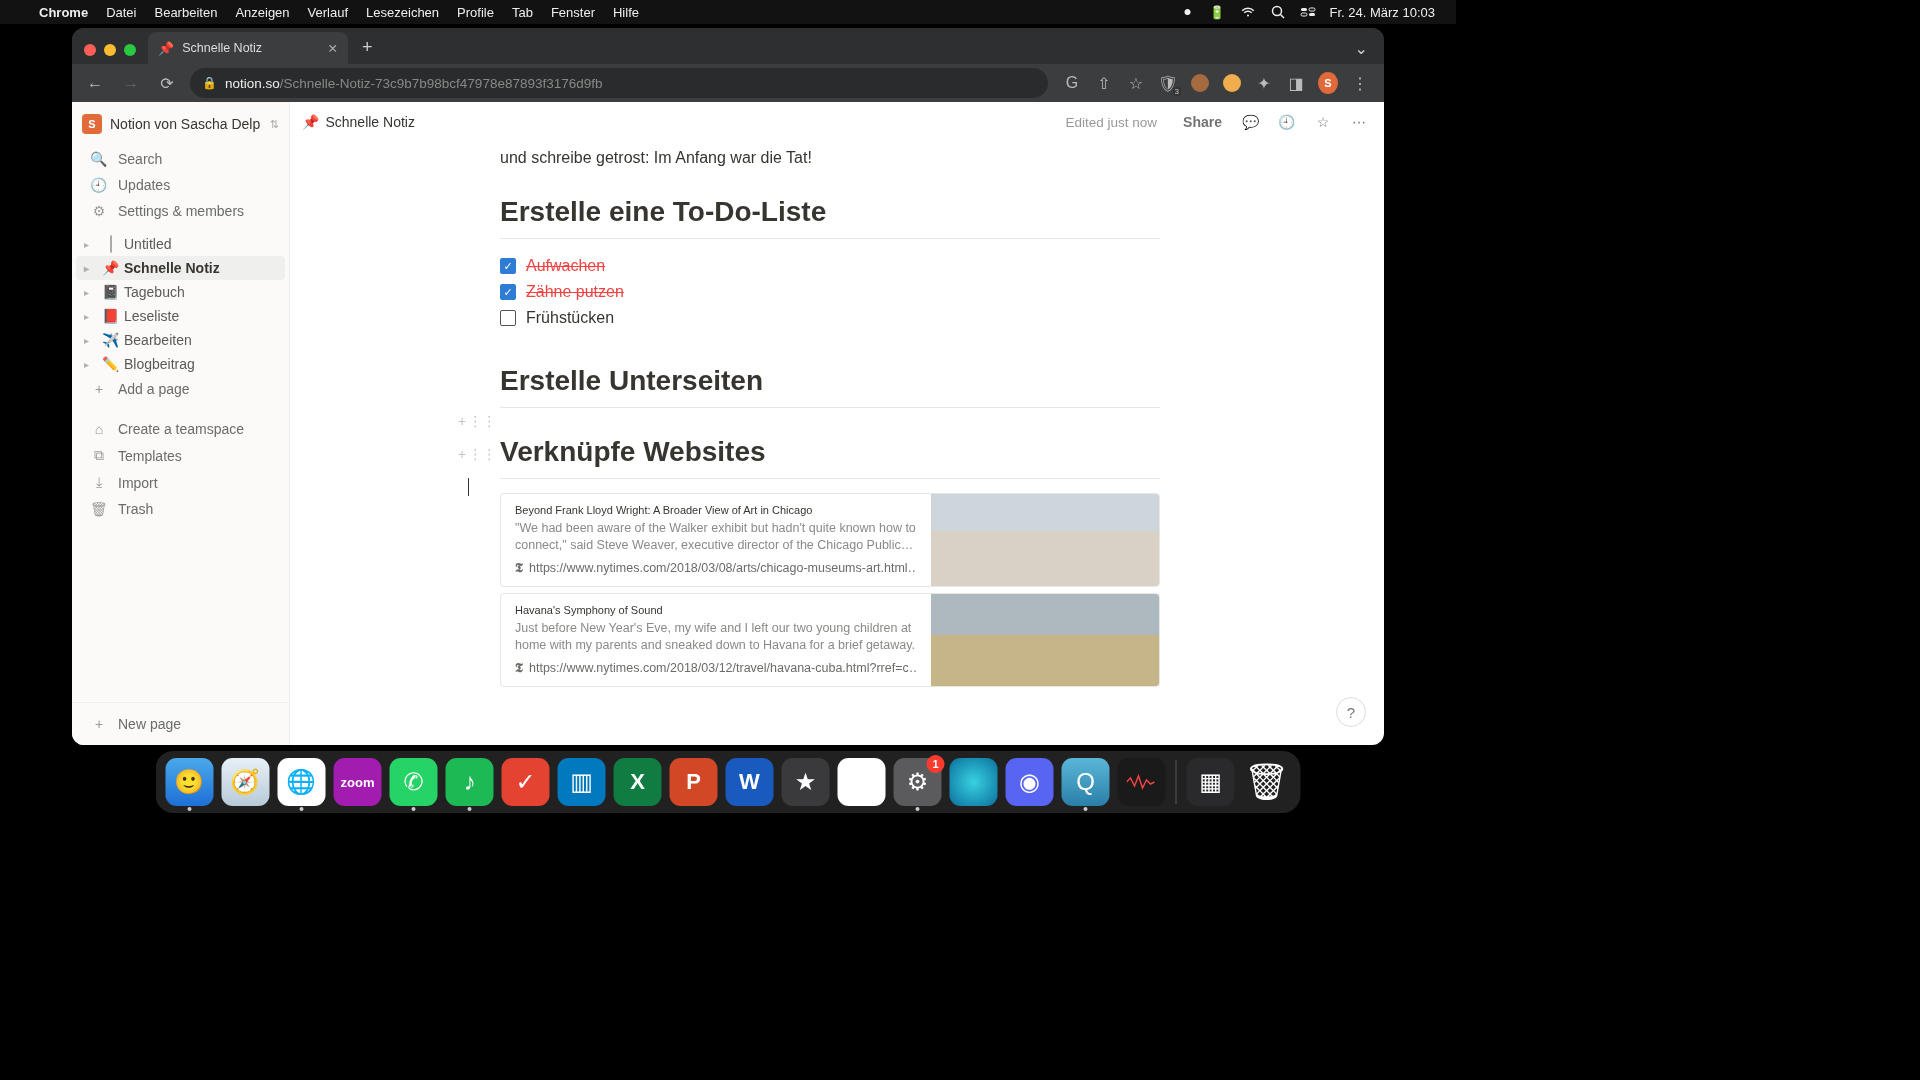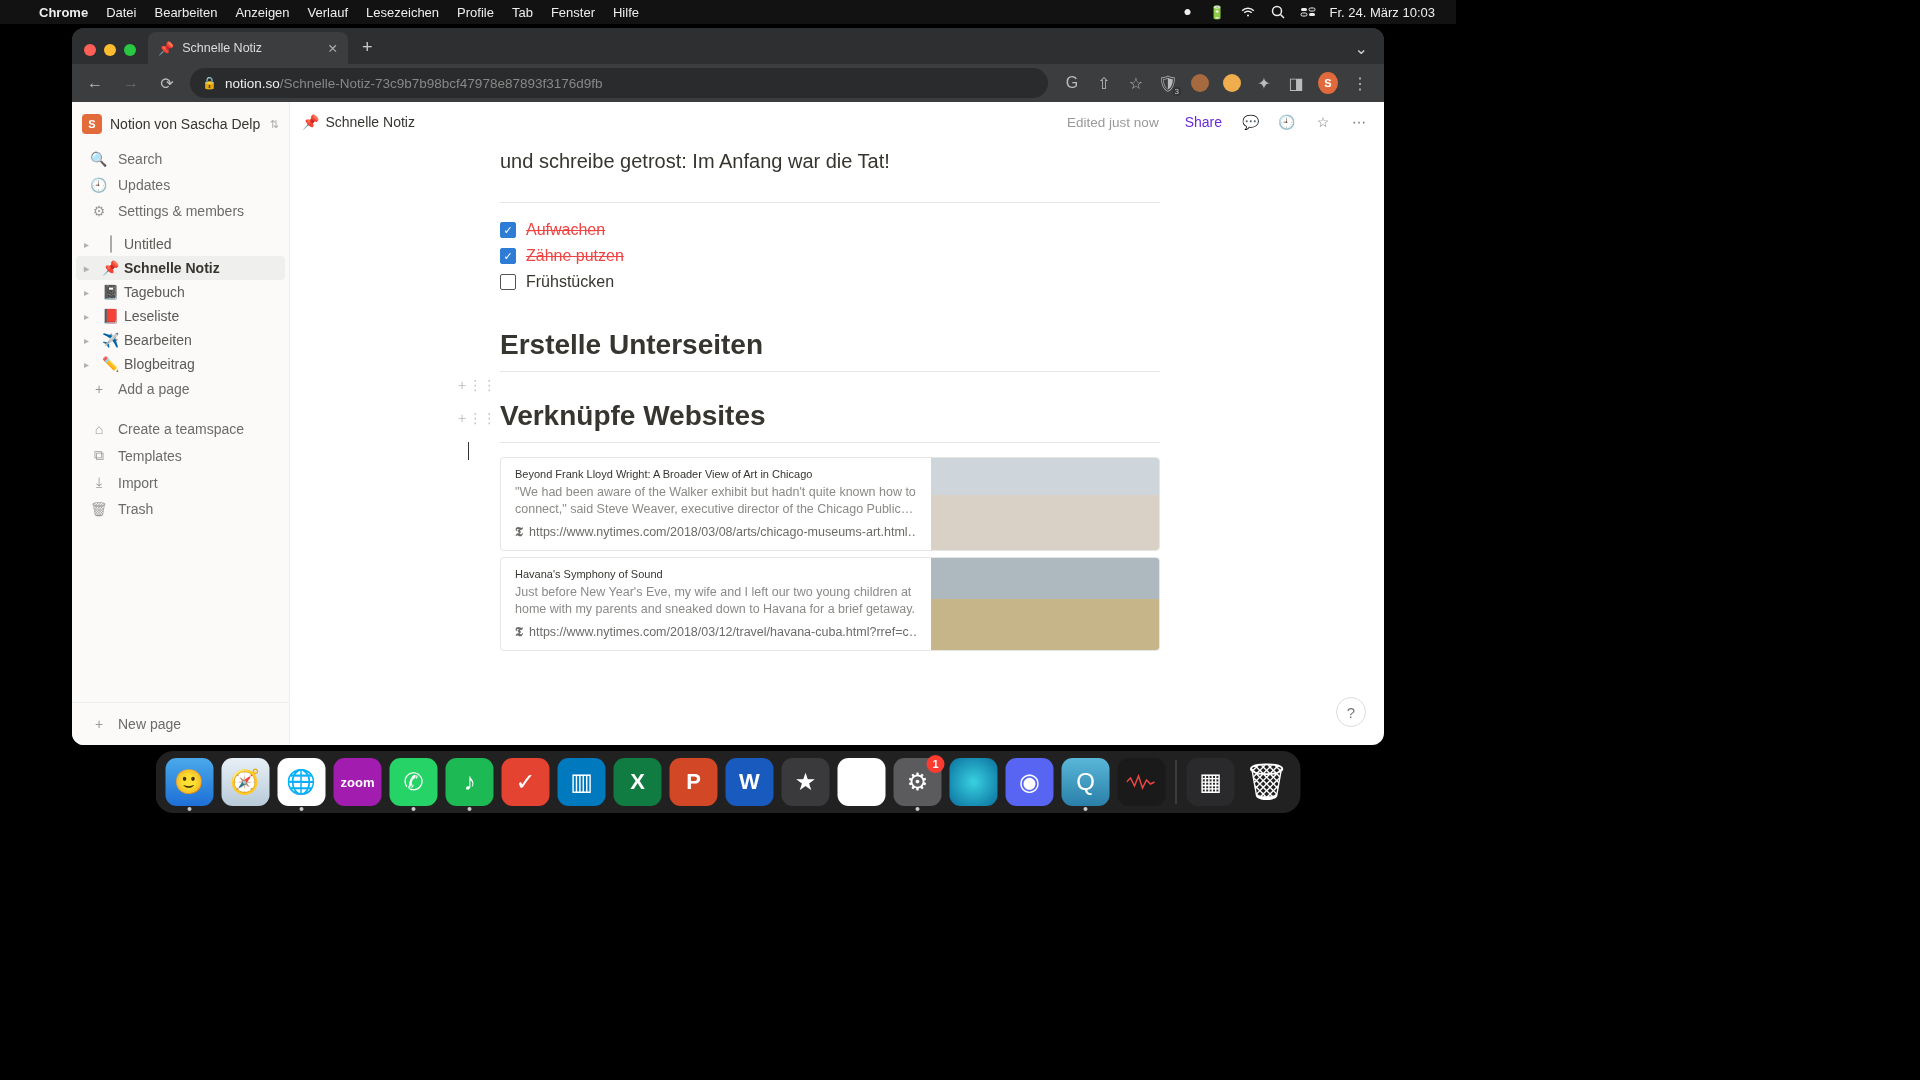--- a/index.html
+++ b/index.html
@@ -57,26 +57,26 @@
 .page-item.active { background: #efefed; font-weight: 600; color: #37352f; }
 .page-item .file-icon { width: 14px; height: 14px; border: 1.3px solid #aaa; border-radius: 2px; position: relative; }
 .side-bottom { margin-top: auto; border-top: 1px solid #eee; padding: 8px 0; }
 .side-group2 { margin-top: 14px; }
 
 .main { flex: 1; display: flex; flex-direction: column; position: relative; }
 .topbar { height: 40px; display: flex; align-items: center; padding: 0 12px; gap: 10px; font-size: 14px; color: #37352f; }
 .topbar .crumb { display: flex; align-items: center; gap: 6px; }
 .topbar .spacer { flex: 1; }
 .topbar .meta { color: #999; font-size: 13.5px; margin-right: 10px; }
-.topbar .act { color: #6d28d9; padding: 4px 6px; cursor: pointer; }
+.topbar .act { color: #737373; padding: 4px 6px; cursor: pointer; font-weight: bold; }
 .topbar .icbtn { width: 26px; height: 26px; display: flex; align-items: center; justify-content: center; color: #777; }
 
 .content { flex: 1; overflow: auto; padding: 4px 0 0 0; }
 .page-body { max-width: 660px; margin: 0 0 0 210px; padding-bottom: 30px; color: #37352f; }
-.para { font-size: 20px; line-height: 1.5; margin-bottom: 26px; }
+.para { font-size: 16px; line-height: 1.5; margin-bottom: 26px; }
 .h2 { font-size: 28px; font-weight: 700; margin: 18px 0 10px; }
 .divider { height: 1px; background: #e6e6e4; margin: 6px 0 14px; }
 .todo { display: flex; align-items: center; gap: 10px; padding: 4px 0; font-size: 16px; }
 .todo .box { width: 16px; height: 16px; border: 1.5px solid #2e7cd6; border-radius: 2px; display: flex; align-items: center; justify-content: center; }
 .todo.checked .box { background: #2e7cd6; color: #fff; font-size: 11px; }
 .todo.unchecked .box { border-color: #555; }
 .todo.checked .txt { text-decoration: line-through; color: #ef4444; }
 
 .block-handle { position: absolute; left: -42px; display: flex; gap: 2px; color: #c4c4c2; font-size: 14px; align-items: center; }
 .h2wrap { position: relative; }
@@ -306,20 +306,21 @@
         <div class="icbtn">💬</div>
         <div class="icbtn">🕘</div>
         <div class="icbtn">☆</div>
         <div class="icbtn">⋯</div>
       </div>
 
       <div class="content">
         <div class="page-body">
           <div class="para">und schreibe getrost: Im Anfang war die Tat!</div>
 
+          <div class="h2">Erstelle eine To-Do-Liste</div>
           <div class="divider"></div>
 
           <div class="todo checked">
             <span class="box">✓</span>
             <span class="txt">Aufwachen</span>
           </div>
           <div class="todo checked">
             <span class="box">✓</span>
             <span class="txt">Zähne putzen</span>
           </div>

